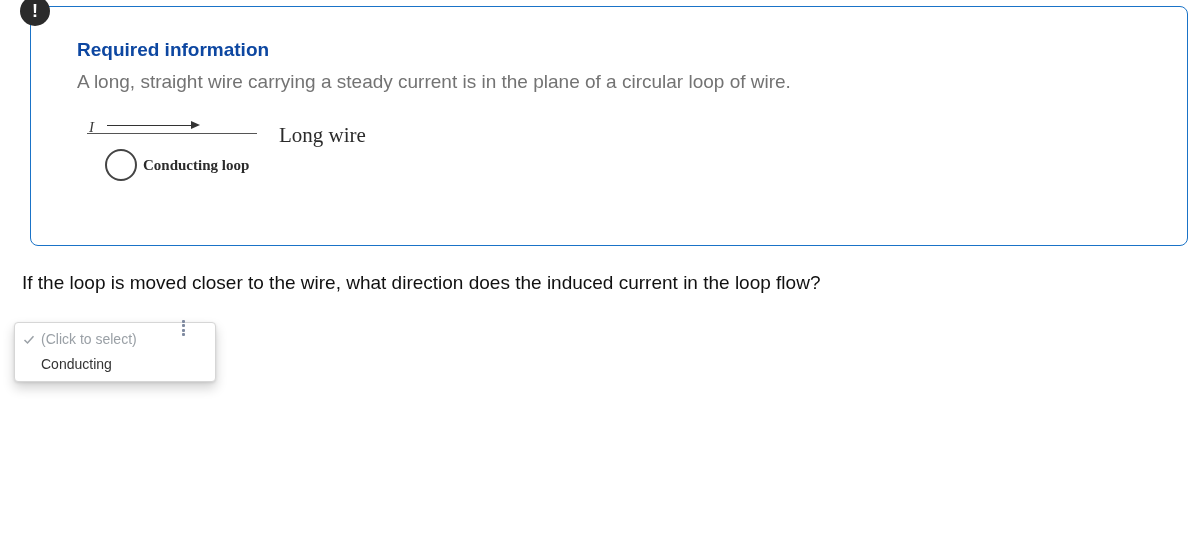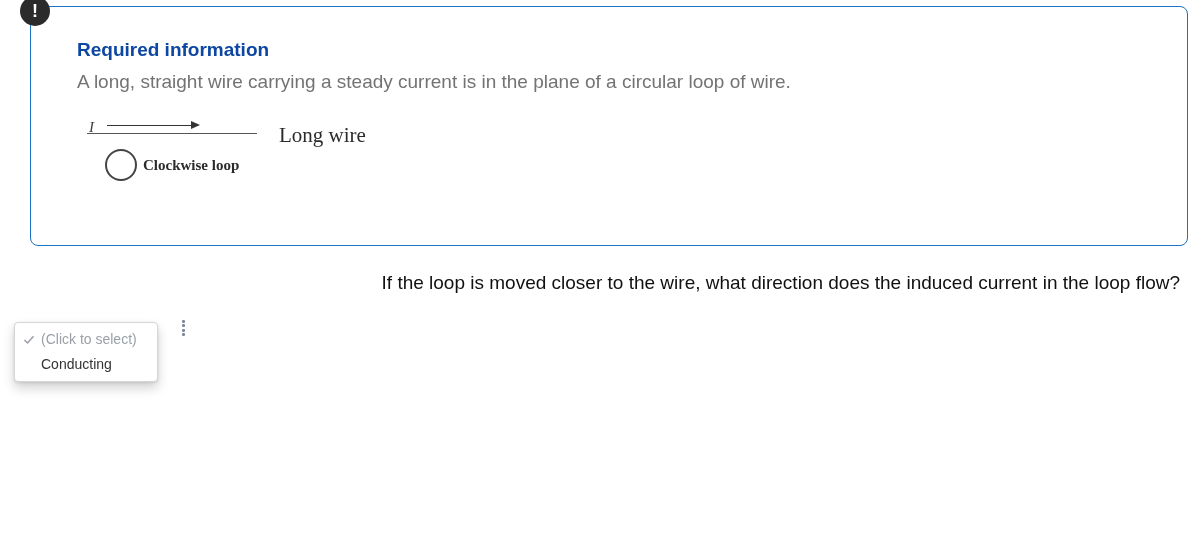--- a/index.html
+++ b/index.html
@@ -119,21 +119,20 @@
     font-family: Georgia, 'Times New Roman', serif;
     font-size: 15px;
     font-weight: 600;
     color: #2b2b2b;
     white-space: nowrap;
   }
   .question-text {
     margin: 26px 20px 0 22px;
     font-size: 19px;
     color: #111;
-    text-align: right;
   }
   .select-wrap {
     position: relative;
     margin: 28px 0 0 14px;
     width: 176px;
   }
   .select-box {
     position: absolute;
     top: -4px;
     left: 162px;
@@ -142,21 +141,21 @@
     pointer-events: none;
   }
   .select-handle {
     position: absolute;
     top: 2px; left: 6px;
     width: 3px; height: 16px;
     display: flex; flex-direction: column; justify-content: space-between;
   }
   .select-handle span { width:3px; height:3px; background:#7f8aa0; border-radius:1px; }
   .dropdown {
-    width: 144px;
+    width: 202px;
     background: #fff;
     border: 1px solid #d6d6d6;
     border-radius: 4px;
     box-shadow: 0 6px 12px rgba(0,0,0,0.18), 0 1px 3px rgba(0,0,0,0.1);
     font-size: 14px;
     color: #333;
     padding: 4px 0;
   }
   .dd-item {
     padding: 3px 10px 3px 26px;
@@ -185,21 +184,21 @@
     <div class="req-title">Required information</div>
     <div class="req-body">A long, straight wire carrying a steady current is in the plane of a circular loop of wire.</div>
 
     <div class="diagram">
       <div class="i-label">I</div>
       <div class="arrow-line"></div>
       <div class="arrow-head"></div>
       <div class="wire-line"></div>
       <div class="longwire-label">Long wire</div>
       <div class="loop-circle"></div>
-      <div class="loop-label">Clockwise loop</div>
+      <div class="loop-label">Conducting loop</div>
     </div>
   </div>
 
   <div class="question-text">If the loop is moved closer to the wire, what direction does the induced current in the loop flow?</div>
 
   <div class="select-wrap">
     <div class="dropdown">
       <div class="dd-item placeholder">
         <span class="dd-check">
           <svg viewBox="0 0 16 16" width="12" height="12">

